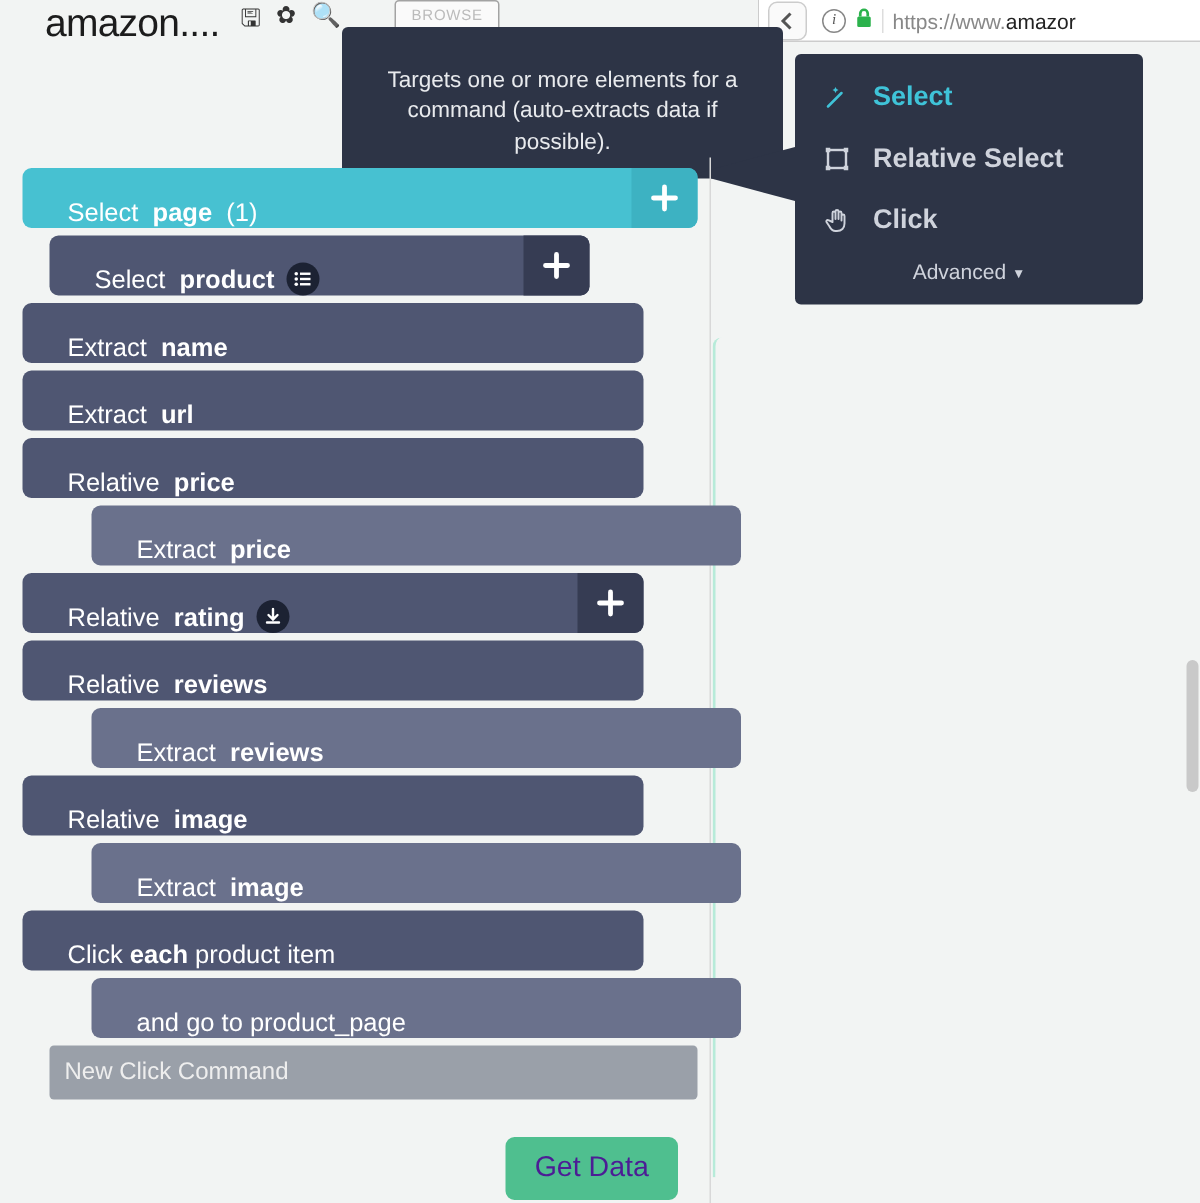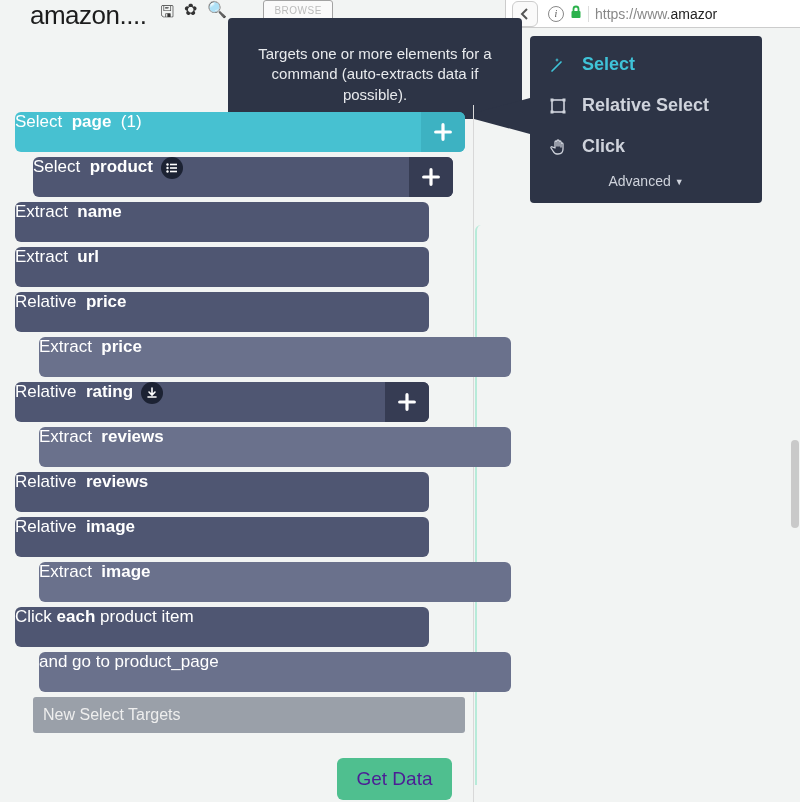--- a/index.html
+++ b/index.html
@@ -24,33 +24,33 @@
   .menu{position:absolute;top:36px;left:530px;width:232px;background:#2d3446;border-radius:4px;padding:8px 0 14px}
   .menu-item{display:flex;align-items:center;gap:14px;padding:10px 18px;color:#cfd3dc;font-size:18px;font-weight:600;cursor:pointer}
   .menu-item.active{color:#3fc3d8}
   .menu-item .mi-icon{width:20px;display:flex;justify-content:center}
   .menu-adv{text-align:center;color:#cfd3dc;font-size:14px;margin-top:6px}
   .menu-adv .tri{font-size:9px;vertical-align:middle}
   .menu-callout{position:absolute;top:98px;left:463px;width:0;height:0;border-top:18px solid transparent;border-bottom:18px solid transparent;border-right:67px solid #2d3446}
 
   
   .panel{position:absolute;top:112px;left:15px;width:450px}
-  .cmd{position:relative;display:flex;align-items:flex-start;height:40px;border-radius:6px;color:#fff;font-size:17px;padding-left:0;margin-bottom:5px}
+  .cmd{position:relative;display:flex;align-items:flex-end;height:40px;border-radius:6px;color:#fff;font-size:17px;padding-left:30px;margin-bottom:5px}
   .cmd .lbl{font-weight:400}
   .cmd .lbl b{font-weight:700}
   .cmd .plusbox{position:absolute;right:0;top:0;bottom:0;width:44px;display:flex;align-items:center;justify-content:center;border-radius:0 6px 6px 0}
   .cmd .badge{margin-left:8px;width:22px;height:22px;border-radius:50%;display:flex;align-items:center;justify-content:center;font-size:13px;background:#1c2233;color:#fff}
   .root{background:#47c1d1}
   .root .plusbox{background:#3db2c2}
   .dark{background:#4f5672}
   .dark .plusbox{background:#363c53}
   .grey{background:#6a718c}
-  .ind1{margin-left:18px;width:420px}
+  .ind1{margin-left:18px;width:360px}
   .ind2{width:414px}
-  .ind3{margin-left:24px;width:472px}
+  .ind3{margin-left:46px;width:433px}
   .newcmd{margin-left:18px;width:432px;height:36px;background:#9aa0a9;color:#eee;border-radius:3px;display:flex;align-items:center;padding-left:10px;font-size:16px}
   .gbtn{position:absolute;left:337px;top:758px;width:115px;height:42px;background:#4fbf8f;color:#4c1d95;border:none;border-radius:6px;font-size:19px;cursor:pointer}
   .plus-svg{width:22px;height:22px}
   .panel-outline{position:absolute;top:105px;left:7px;width:467px;height:698px;border-right:1px solid #d8d8d8;pointer-events:none}
   .rightglow{position:absolute;top:225px;left:475px;width:320px;height:560px;border-left:2px solid #7de3c0;border-radius:6px 0 0 0;opacity:.5;pointer-events:none}
   .scroll{position:absolute;right:1px;top:440px;width:8px;height:88px;background:#c9c9c9;border-radius:4px}
 </style>
 </head>
 <body>
 
@@ -175,36 +175,36 @@
           <svg width="12" height="12" viewBox="0 0 12 12">
             <path d="M6 1v6M3 5l3 3 3-3M2 10h8" stroke="#fff" stroke-width="1.6" fill="none" stroke-linecap="round"></path>
           </svg>
         </span>
         <div class="plusbox">
           <svg class="plus-svg" viewBox="0 0 24 24">
             <path d="M12 4v16M4 12h16" stroke="#fff" stroke-width="3.5" stroke-linecap="round"></path>
           </svg>
         </div>
       </div>
+      <div class="cmd dark ind2">
+        <span class="lbl">Relative &nbsp;<b>reviews</b></span>
+      </div>
       <div class="cmd grey ind3">
         <span class="lbl">Extract &nbsp;<b>reviews</b></span>
       </div>
       <div class="cmd dark ind2">
-        <span class="lbl">Relative &nbsp;<b>reviews</b></span>
-      </div>
-      <div class="cmd dark ind2">
         <span class="lbl">Relative &nbsp;<b>image</b></span>
       </div>
       <div class="cmd grey ind3">
         <span class="lbl">Extract &nbsp;<b>image</b></span>
       </div>
       <div class="cmd dark ind2">
         <span class="lbl">Click <b>each</b> product item</span>
       </div>
       <div class="cmd grey ind3">
         <span class="lbl">and go to product_page</span>
       </div>
     </div>
 
-  <div class="newcmd">New Select Targets</div>
+  <div class="newcmd">New Click Command</div>
 </div>
 
 <button class="gbtn">Get Data</button>
 
 </body></html>

